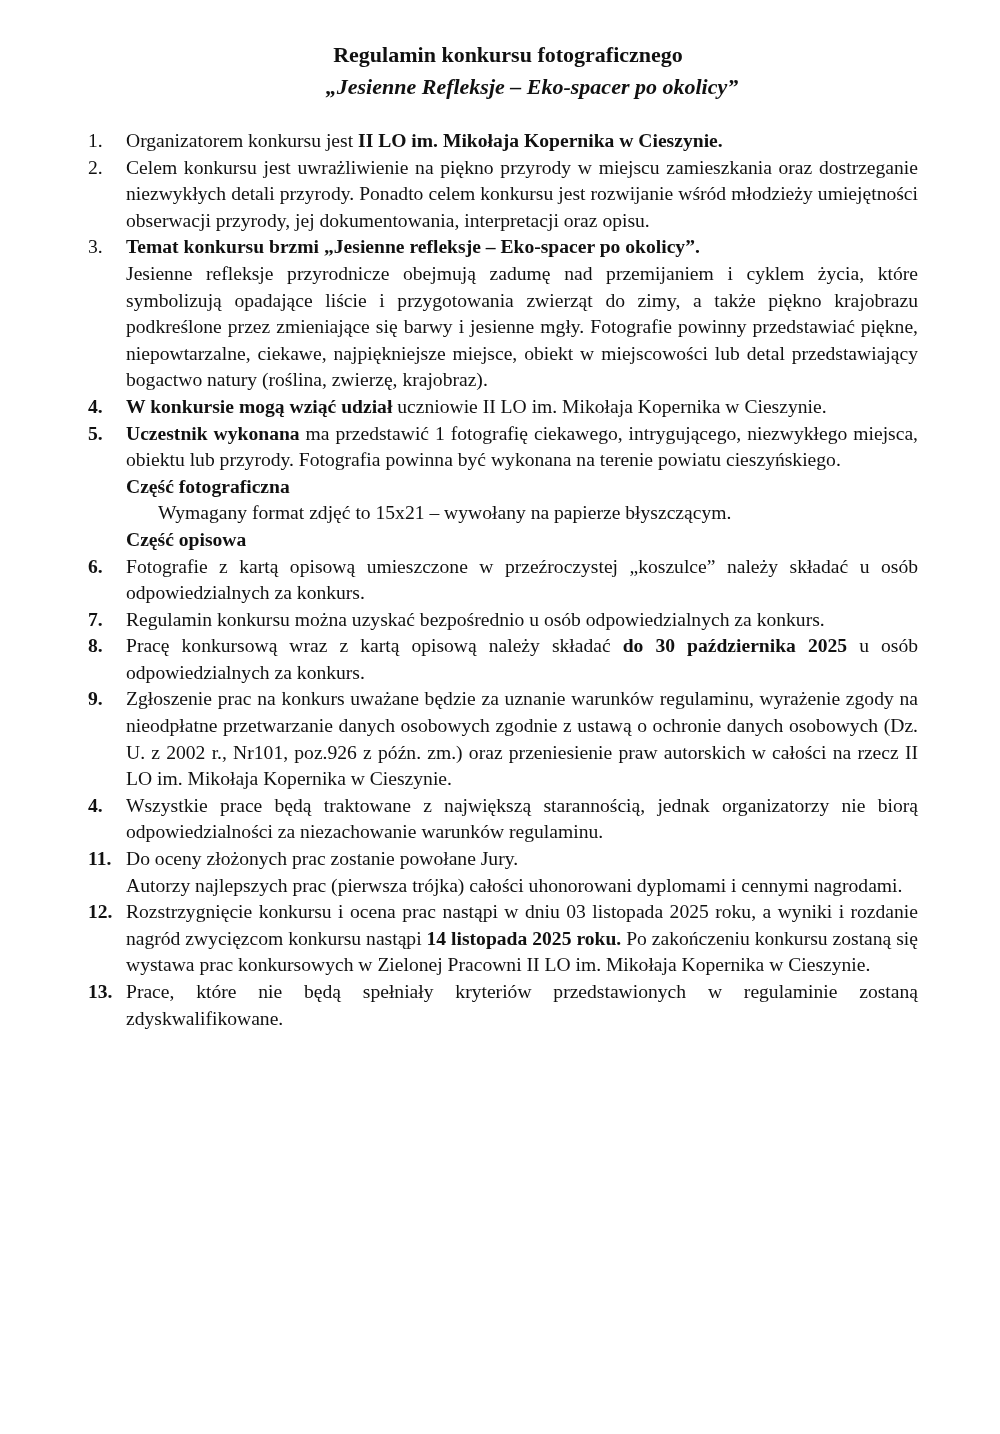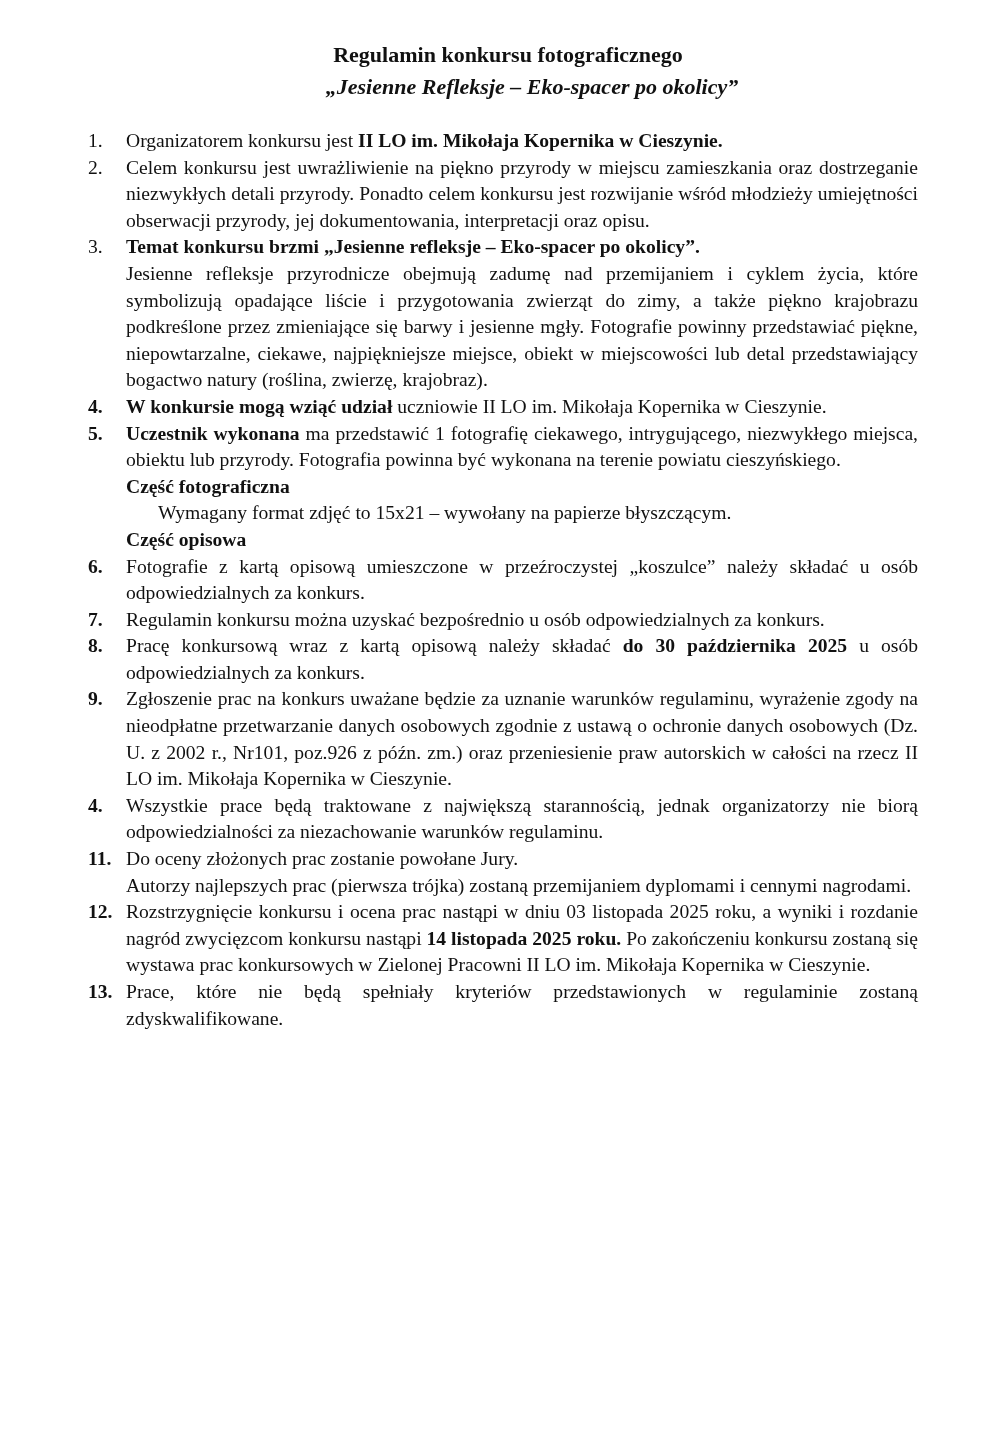--- a/index.html
+++ b/index.html
@@ -65,21 +65,21 @@
       <span class="num bnum">9.</span>
       <p>Zgłoszenie prac na konkurs uważane będzie za uznanie warunków regulaminu, wyrażenie zgody na nieodpłatne przetwarzanie danych osobowych zgodnie z ustawą o ochronie danych osobowych (Dz. U. z 2002 r., Nr101, poz.926 z późn. zm.) oraz przeniesienie praw autorskich w całości na rzecz II LO im. Mikołaja Kopernika w Cieszynie.</p>
     </div>
     <div class="item">
       <span class="num bnum">4.</span>
       <p>Wszystkie prace będą traktowane z największą starannością, jednak organizatorzy nie biorą odpowiedzialności za niezachowanie warunków regulaminu.</p>
     </div>
     <div class="item">
       <span class="num bnum">11.</span>
       <p>Do oceny złożonych prac zostanie powołane Jury.</p>
-      <p>Autorzy najlepszych prac (pierwsza trójka) zostaną przemijaniem dyplomami i cennymi nagrodami.</p>
+      <p>Autorzy najlepszych prac (pierwsza trójka) całości uhonorowani dyplomami i cennymi nagrodami.</p>
     </div>
     <div class="item">
       <span class="num bnum">12.</span>
       <p><span>Rozstrzygnięcie konkursu i ocena prac nastąpi w dniu 03 listopada 2025 roku, a wyniki i rozdanie nagród zwycięzcom konkursu nastąpi </span><span class="b">14 listopada 2025 roku.</span><span> Po zakończeniu konkursu zostaną się wystawa prac konkursowych w Zielonej Pracowni II LO im. Mikołaja Kopernika w Cieszynie.</span></p>
     </div>
     <div class="item">
       <span class="num bnum">13.</span>
       <p>Prace, które nie będą spełniały kryteriów przedstawionych w regulaminie zostaną zdyskwalifikowane.</p>
     </div>
   </div>

